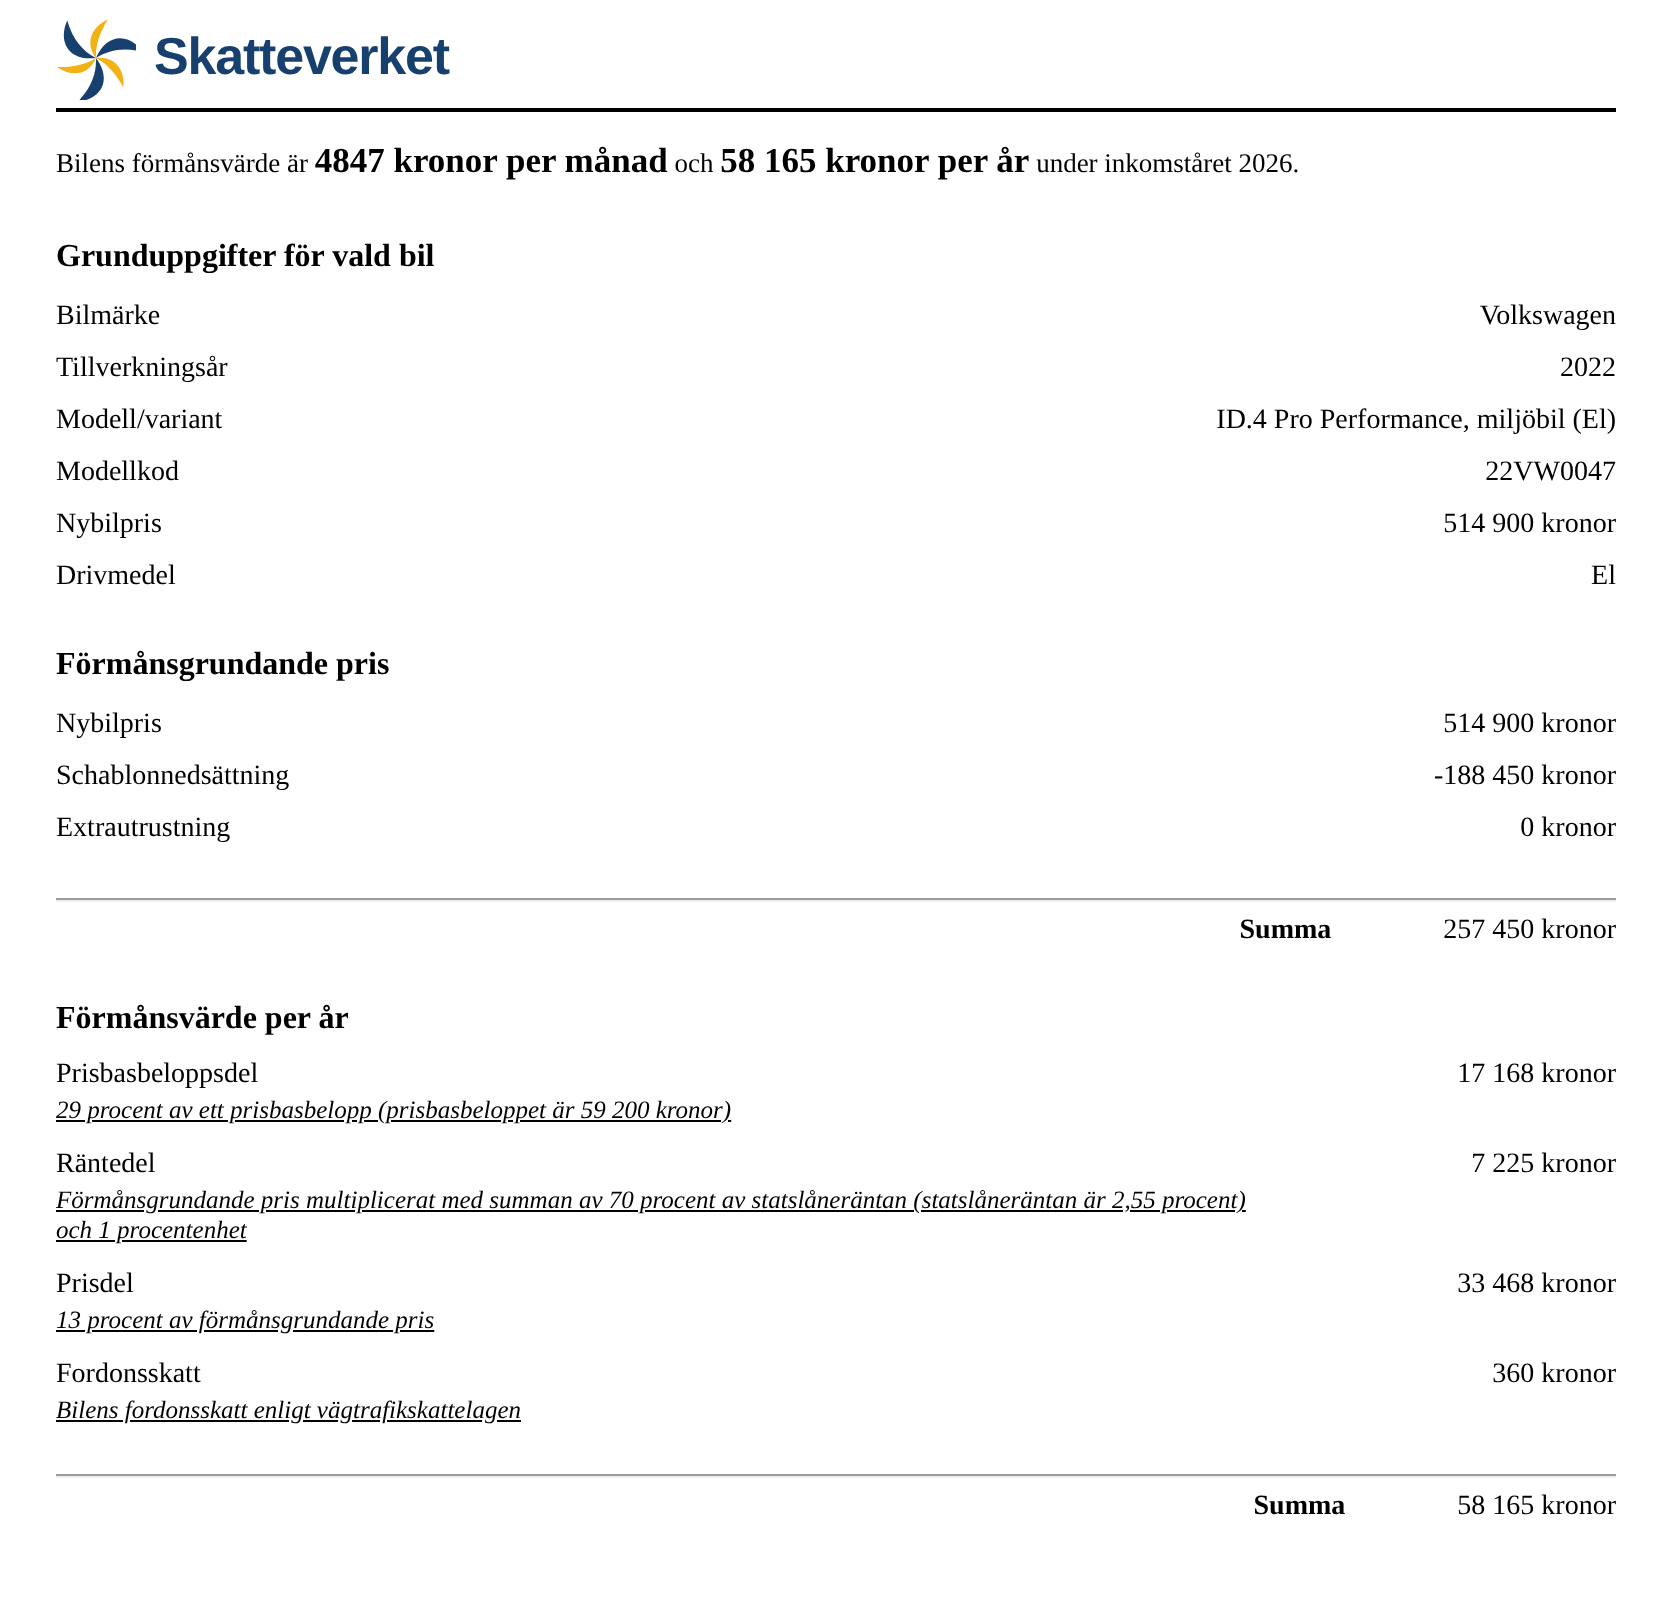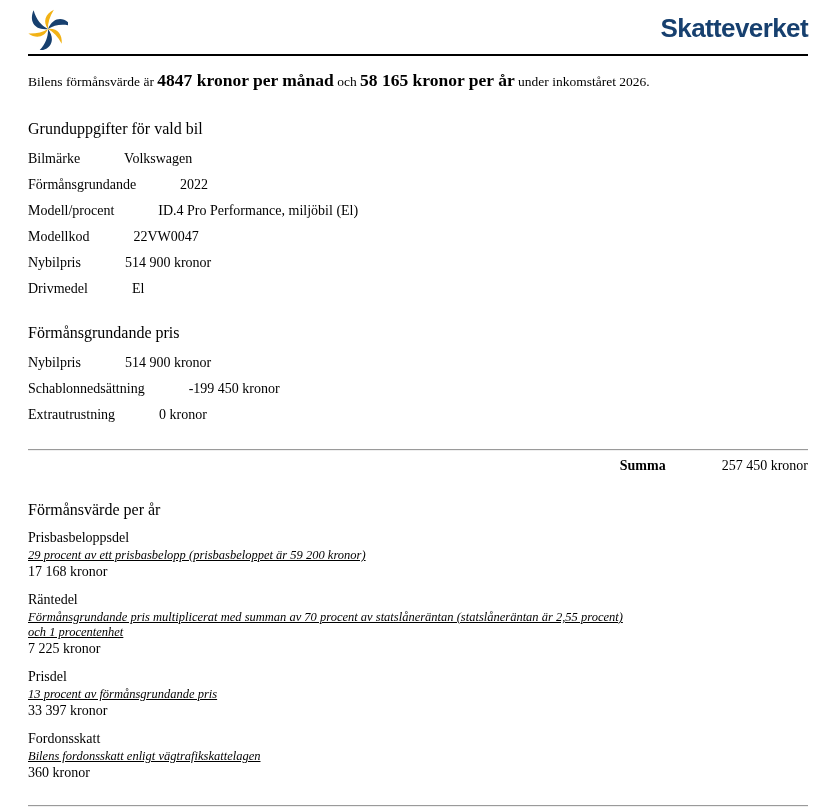--- a/index.html
+++ b/index.html
@@ -17,21 +17,20 @@
     width: 836px;
     height: 809px;
     padding: 7px 28px 0 28px;
   }
   
   .logo-row {
     display: flex;
     align-items: center;
     gap: 9px;
     height: 44px;
-    justify-content: space-between;
   }
   .logo-mark svg { width: 40px; height: 42px; display: block; }
   .logo-text {
     font-family: "Liberation Sans", "DejaVu Sans", sans-serif;
     font-weight: bold;
     font-size: 26px;
     letter-spacing: -0.6px;
     color: #17406f;
     line-height: 1;
     padding-bottom: 3px;
@@ -45,27 +44,28 @@
   .intro {
     margin: 13px 0 16px 0;
     font-size: 13.5px;
     line-height: 22px;
     white-space: nowrap;
   }
   .intro .big { font-size: 17.5px; font-weight: bold; }
   
   h2.section-title {
     font-size: 16px;
-    font-weight: normal;
+    font-weight: bold;
     margin: 27px 0 0 0;
     line-height: 17px;
   }
   
   .kv {
     display: flex;
+    justify-content: space-between;
     align-items: baseline;
     font-size: 14px;
     line-height: 17px;
     margin-top: 9px;
     gap: 44px;
   }
   .kv.first { margin-top: 13px; }
   
   .note {
     font-size: 14px;
@@ -89,21 +89,20 @@
     line-height: 17px;
     margin-top: 6px;
   }
   .summa-label { font-weight: bold; margin-right: 56px; }
   
   .yrow {
     display: flex;
     justify-content: space-between;
     align-items: flex-start;
     margin-top: 11px;
-    flex-direction: column;
   }
   .yrow .yleft { max-width: 620px; }
   .yrow .ylabel { font-size: 14px; line-height: 17px; }
   .yrow .ydesc {
     font-size: 12.5px;
     font-style: italic;
     line-height: 15px;
     margin-top: 2px;
     max-width: 600px;
     text-decoration: underline;
@@ -138,25 +137,25 @@
 
   <p class="intro"><span>Bilens förmånsvärde är </span><span class="big">4847 kronor per månad</span><span> och </span><span class="big">58 165 kronor per år</span><span> under inkomståret 2026.</span></p>
 
   <section>
     <h2 class="section-title">Grunduppgifter för vald bil</h2>
     <div class="kv first">
       <span>Bilmärke</span>
       <span>Volkswagen</span>
     </div>
     <div class="kv">
-      <span>Förmånsgrundande</span>
+      <span>Tillverkningsår</span>
       <span>2022</span>
     </div>
     <div class="kv">
-      <span>Modell/procent</span>
+      <span>Modell/variant</span>
       <span>ID.4 Pro Performance, miljöbil (El)</span>
     </div>
     <div class="kv">
       <span>Modellkod</span>
       <span>22VW0047</span>
     </div>
     <div class="kv">
       <span>Nybilpris</span>
       <span>514 900 kronor</span>
     </div>
@@ -167,21 +166,21 @@
   </section>
 
   <section>
     <h2 class="section-title">Förmånsgrundande pris</h2>
     <div class="kv first">
       <span>Nybilpris</span>
       <span>514 900 kronor</span>
     </div>
     <div class="kv">
       <span>Schablonnedsättning</span>
-      <span>-199 450 kronor</span>
+      <span>-188 450 kronor</span>
     </div>
     <div class="kv">
       <span>Extrautrustning</span>
       <span>0 kronor</span>
     </div>
     <hr class="rule">
     <div class="summa-row">
       <span class="summa-label">Summa</span>
       <span class="summa-value">257 450 kronor</span>
     </div>
@@ -204,21 +203,21 @@
         <div class="ydesc">Förmånsgrundande pris multiplicerat med summan av 70 procent av statslåneräntan (statslåneräntan är 2,55 procent) och 1 procentenhet</div>
       </div>
       <div class="yvalue">7 225 kronor</div>
     </div>
 
     <div class="yrow">
       <div class="yleft">
         <div class="ylabel">Prisdel</div>
         <div class="ydesc">13 procent av förmånsgrundande pris</div>
       </div>
-      <div class="yvalue">33 397 kronor</div>
+      <div class="yvalue">33 468 kronor</div>
     </div>
 
     <div class="yrow">
       <div class="yleft">
         <div class="ylabel">Fordonsskatt</div>
         <div class="ydesc">Bilens fordonsskatt enligt vägtrafikskattelagen</div>
       </div>
       <div class="yvalue">360 kronor</div>
     </div>
 

